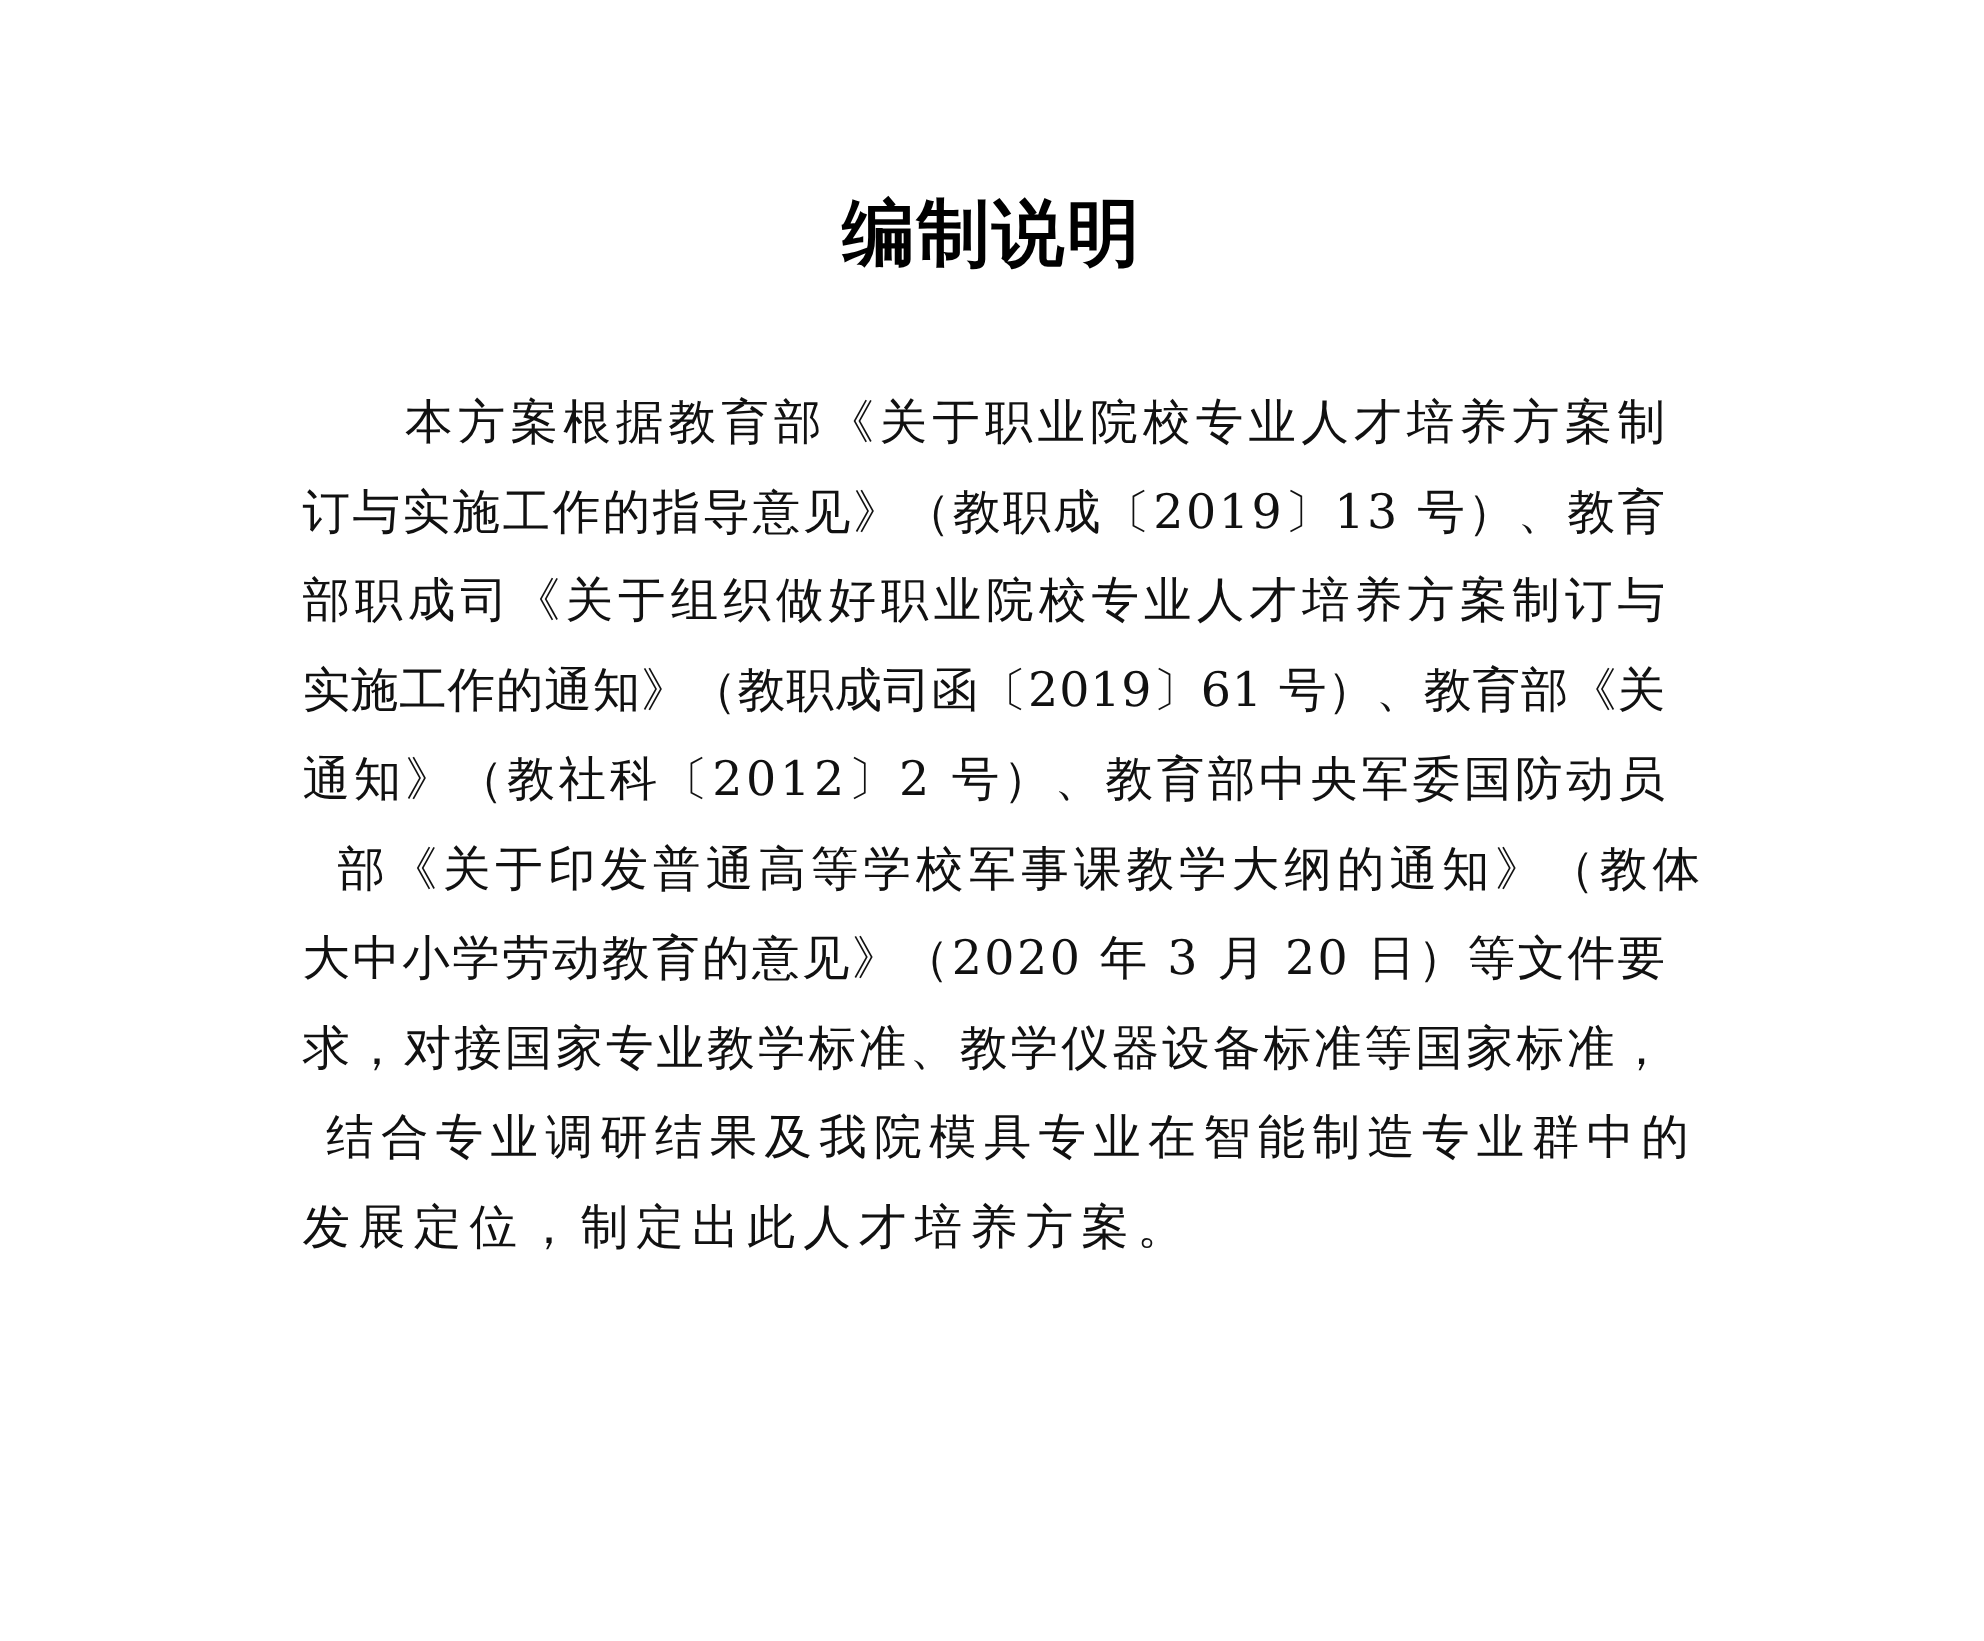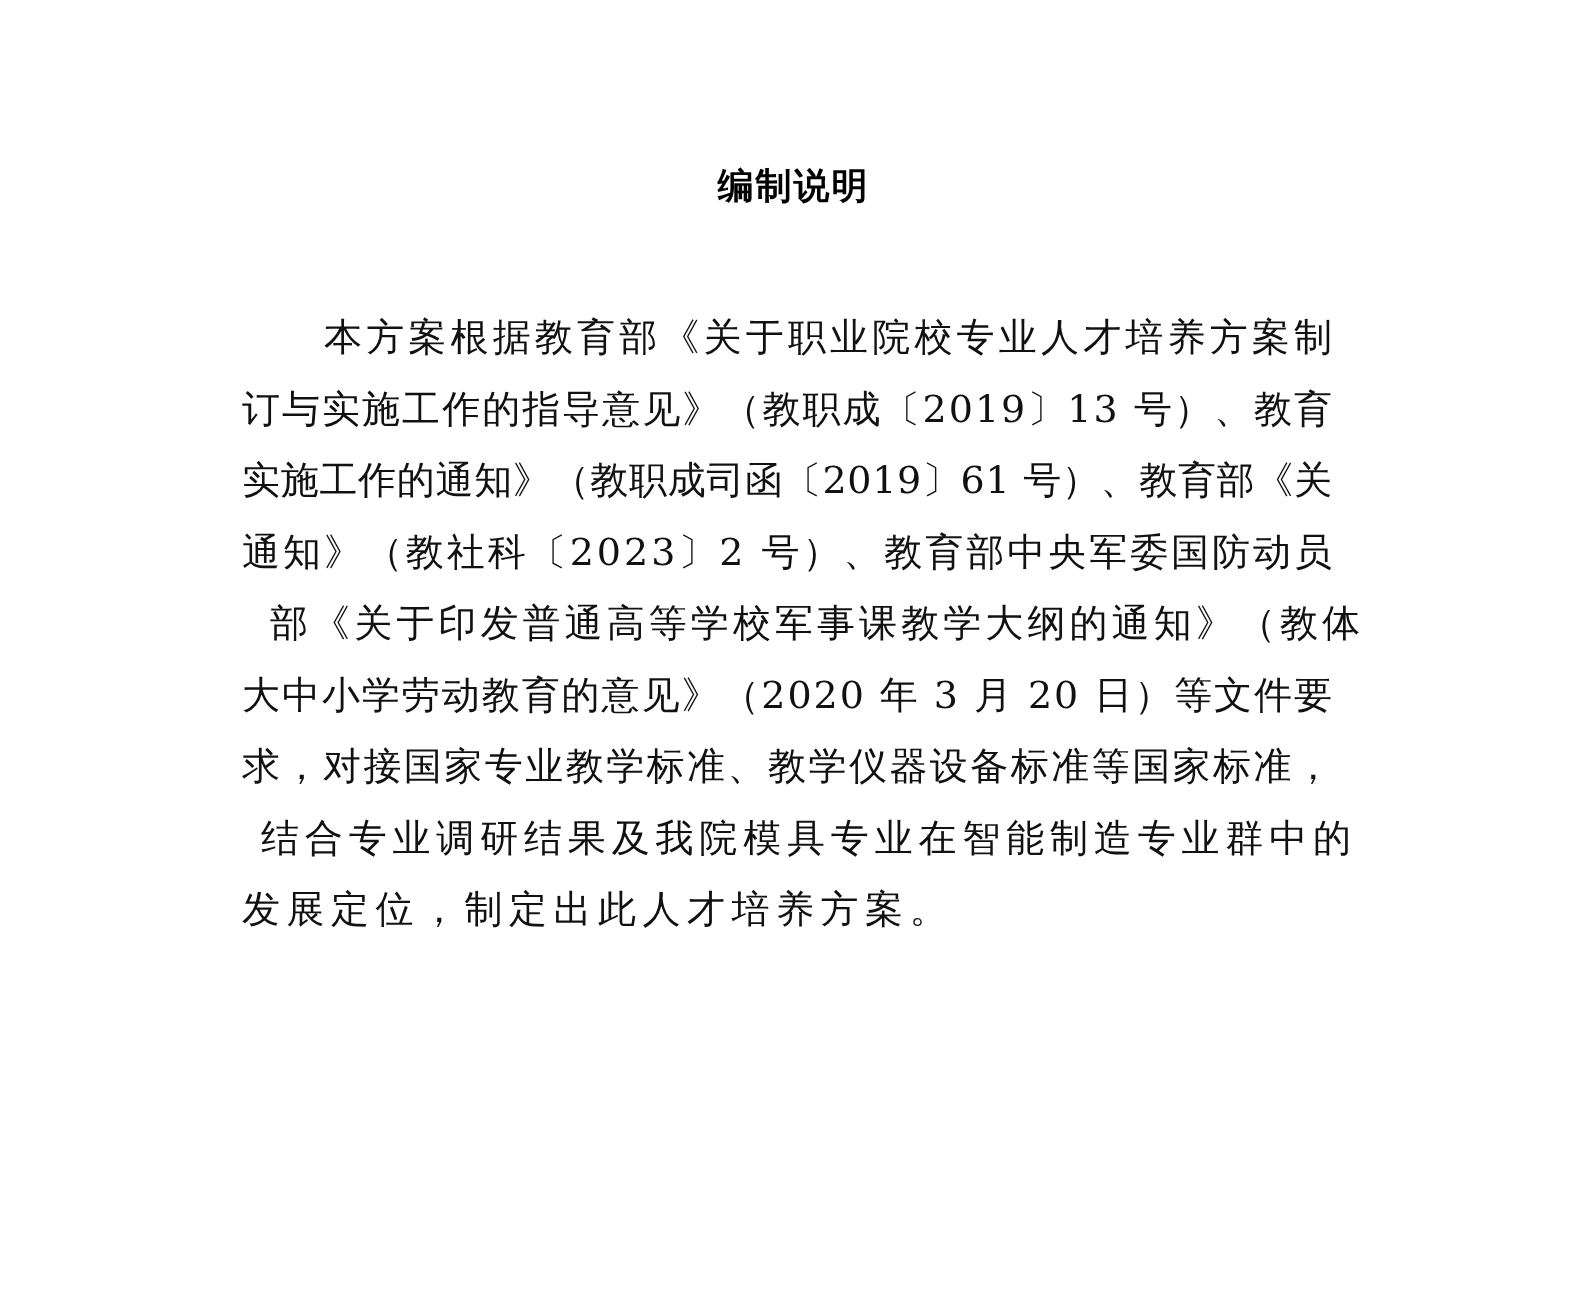--- a/index.html
+++ b/index.html
@@ -22,21 +22,21 @@
       background: #ffffff;
     }
     .title {
       position: absolute;
       top: 150px;
       left: 0;
       width: 1587px;
       text-align: center;
       font-family: "DejaVu Sans", sans-serif;
       font-weight: bold;
-      font-size: 36px;
+      font-size: 58px;
       line-height: 72px;
       letter-spacing: 2px;
       color: #000000;
     }
     .body-text {
       position: absolute;
       left: 242px;
       top: 302px;
       width: 1090px;
     }
@@ -61,21 +61,22 @@
   </style>
 </head>
 <body>
 
 <div class="page">
   <div class="title">编制说明</div>
 
   <div class="body-text">
     <span class="line first" style="letter-spacing: 4.17391px; text-align-last: left;">本方案根据教育部《关于职业院校专业人才培养方案制</span>
     <span class="line" style="letter-spacing: 2.02963px; text-align-last: left;">订与实施工作的指导意见》（教职成〔2019〕13 号）、教育</span>
+    <span class="line" style="letter-spacing: 4.08px; text-align-last: left;">部职成司《关于组织做好职业院校专业人才培养方案制订与</span>
     <span class="line" style="letter-spacing: 0.695312px; text-align-last: left;">实施工作的通知》（教职成司函〔2019〕61 号）、教育部《关</span>
-    <span class="line" style="letter-spacing: 2.9654px; text-align-last: left;">通知》（教社科〔2023〕2 号）、教育部中央军委国防动员</span>
+    <span class="line" style="letter-spacing: 2.9654px; text-align-last: left;">通知》（教社科〔2012〕2 号）、教育部中央军委国防动员</span>
     <span class="line" style="letter-spacing: 4.08px; text-align-last: left; margin-left: 28px;">部《关于印发普通高等学校军事课教学大纲的通知》（教体</span>
     <span class="line" style="letter-spacing: 1.94873px; text-align-last: left;">大中小学劳动教育的意见》（2020 年 3 月 20 日）等文件要</span>
     <span class="line" style="letter-spacing: 2.46154px; text-align-last: left;">求，对接国家专业教学标准、教学仪器设备标准等国家标准，</span>
     <span class="line" style="letter-spacing: 5.83333px; text-align-last: left; margin-left: 19px;">结合专业调研结果及我院模具专业在智能制造专业群中的</span>
     <span class="line last">发展定位，制定出此人才培养方案。</span>
   </div>
 </div>
 
 </body></html>

